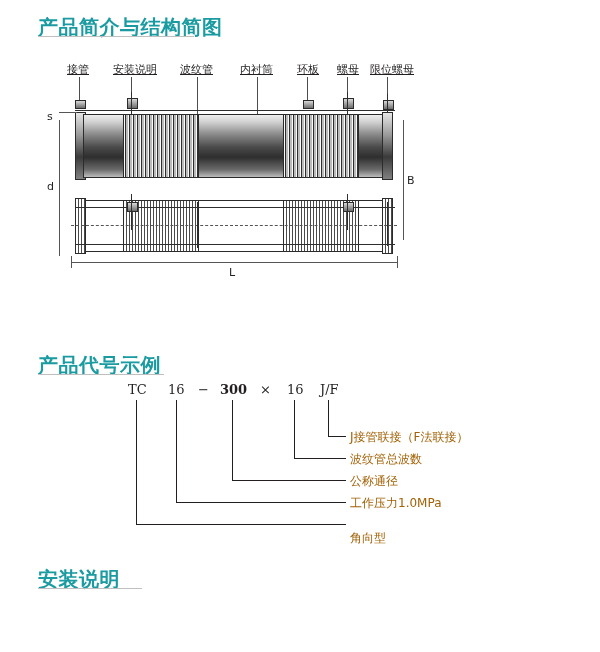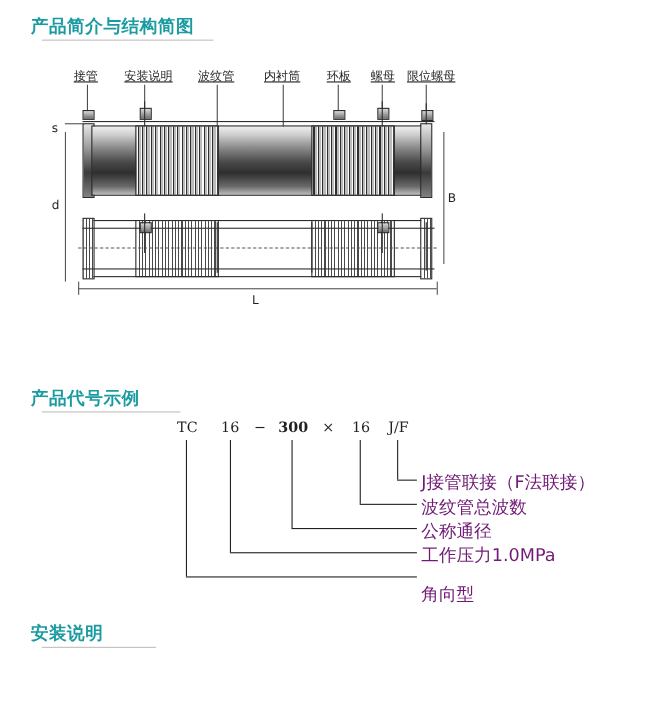--- a/index.html
+++ b/index.html
@@ -10,25 +10,25 @@
     width: 600px;
     height: 652px;
     background: #ffffff;
     font-family: "DejaVu Sans", "Liberation Sans", sans-serif;
     color: #231f20;
     position: relative;
     overflow: hidden;
   }
   .section-title {
     color: #1a9ba1;
-    font-size: 16px;
+    font-size: 20px;
     font-weight: bold;
     letter-spacing: 0.5px;
     position: absolute;
-    left: 28px;
+    left: 38px;
     white-space: nowrap;
   }
   .title-rule {
     position: absolute;
     left: 38px;
     height: 1px;
     background: #bfbfbf;
     width: 150px;
   }
   
@@ -119,32 +119,31 @@
   #sec2-title { top: 352px; }
   #sec2-rule  { top: 374px; width: 126px; }
 
   #code-area {
     position: absolute;
     left: 120px;
     top: 382px;
     width: 420px;
     height: 150px;
     font-family: "DejaVu Serif", "Liberation Serif", serif;
-    margin-left: 33px;
   }
   .code-token {
     position: absolute;
     font-size: 13px;
     color: #231f20;
     white-space: nowrap;
   }
   .code-desc {
     position: absolute;
-    font-size: 16px;
-    color: #701a75;
+    font-size: 12px;
+    color: #a16207;
     white-space: nowrap;
     font-family: "DejaVu Sans", "Liberation Sans", sans-serif;
   }
   .c-v { position: absolute; width: 1px; background: #231f20; }
   .c-h { position: absolute; height: 1px; background: #231f20; }
 
   
   #sec3-title { top: 566px; }
   #sec3-rule  { top: 588px; width: 104px; }
   #notes {

